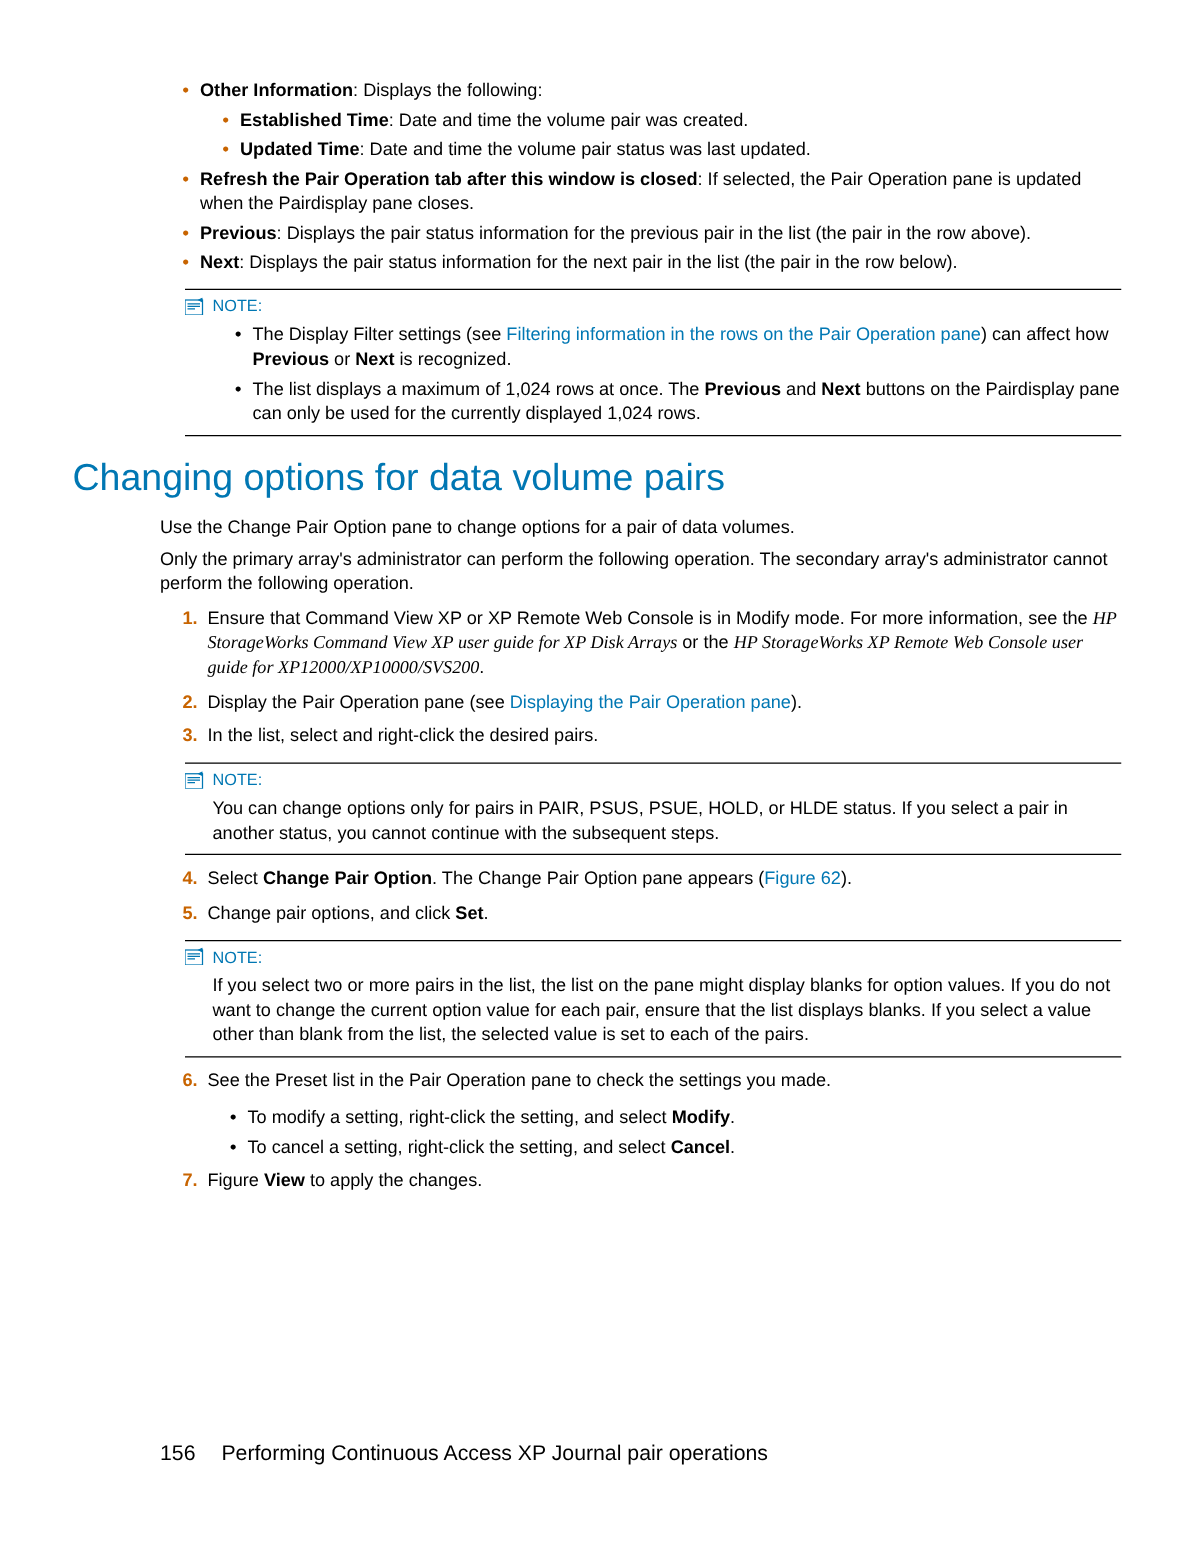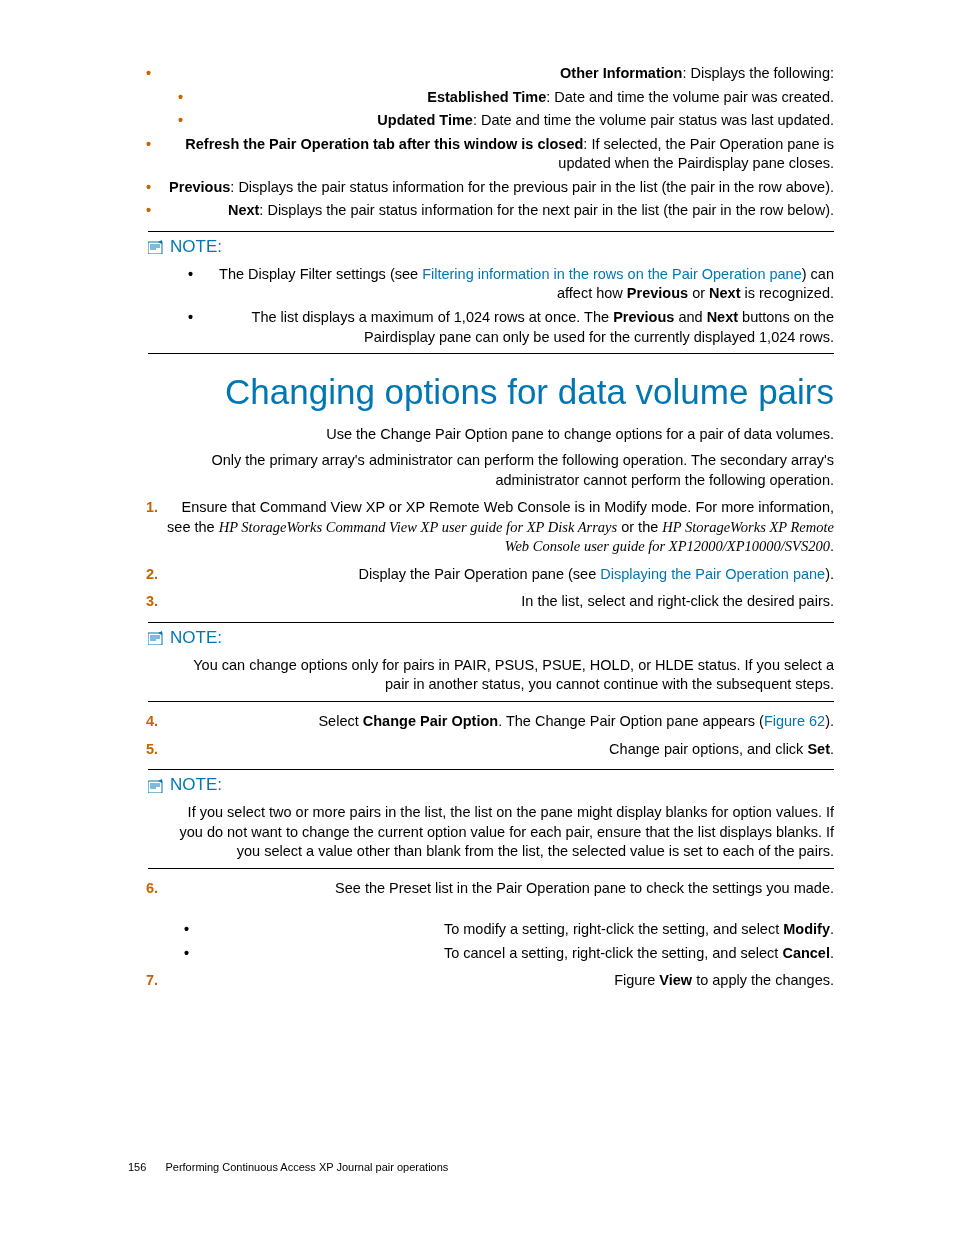--- a/index.html
+++ b/index.html
@@ -7,33 +7,32 @@
     font-size: 14.5px;
     color: #000;
     background: #fff;
     margin: 0;
     padding: 0;
   }
   .page {
     width: 954px;
     height: 1235px;
     box-sizing: border-box;
-    padding: 60px 120px 40px 88px;
+    padding: 60px 57px 40px 88px;
     margin: 0 auto;
     position: relative;
-    text-align: right;
   }
   .content {
     padding-left: 40px;
     line-height: 1.35;
   }
   h2.section-heading {
     font-family: "Segoe UI", Arial, sans-serif;
     font-weight: 300;
-    font-size: 35px;
+    font-size: 30px;
     color: #0077b3;
     margin: 14px 0 10px -70px;
   }
   p { margin: 6px 0; }
   ul.bullets, ul.dashes {
     list-style: none;
     padding-left: 18px;
     margin: 4px 0;
   }
   ul.bullets > li {
@@ -73,38 +72,38 @@
   .note-block {
     margin: 10px 0 10px 20px;
     padding: 0;
   }
   .note-block .note-rule {
     border-top: 1px solid #000;
     margin: 4px 0;
   }
   .note-head {
     color: #0077b3;
-    font-size: 17px;
+    font-size: 13px;
     display: flex;
     align-items: center;
     gap: 6px;
     margin-top: 4px;
   }
   .note-head svg { flex-shrink: 0; }
   .note-body {
     margin: 6px 0 6px 22px;
   }
   a.link { color: #0077b3; text-decoration: none; }
   .bold { font-weight: bold; }
   .italic { font-style: italic; font-family: Liberation Serif, serif; }
   .footer {
     position: absolute;
     left: 128px;
     bottom: 62px;
-    font-size: 11px;
+    font-size: 17px;
     color: #000;
   }
   .footer .pn { margin-right: 16px; }
 </style>
 </head>
 <body>
 
 <div class="page">
   <div class="content">
 
@@ -179,21 +178,21 @@
             <path d="M10 2l4-2v4z" fill="#0077b3"></path>
           </svg>
         <span>NOTE:</span>
       </div>
       <div class="note-body">If you select two or more pairs in the list, the list on the pane might display blanks for option values. If you do not want to change the current option value for each pair, ensure that the list displays blanks. If you select a value other than blank from the list, the selected value is set to each of the pairs.</div>
       <div class="note-rule"></div>
     </div>
 
     <ol class="steps" start="6" style="counter-reset: step 5">
       <li><span>See the Preset list in the Pair Operation pane to check the settings you made.</span>
-        <ul class="bullets black" style="margin-top:22px;">
+        <ul class="bullets black" style="margin-top:10px;">
           <li><span>To modify a setting, right-click the setting, and select </span><span class="bold">Modify</span><span>.</span></li>
           <li><span>To cancel a setting, right-click the setting, and select </span><span class="bold">Cancel</span><span>.</span></li>
         </ul>
       </li>
       <li><span>Figure </span><span class="bold">View</span><span> to apply the changes.</span></li>
     </ol>
 
   </div>
 
   <div class="footer">

